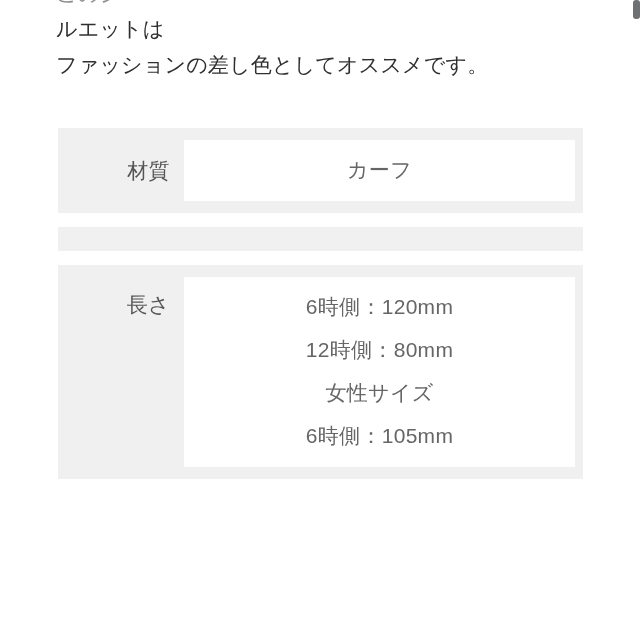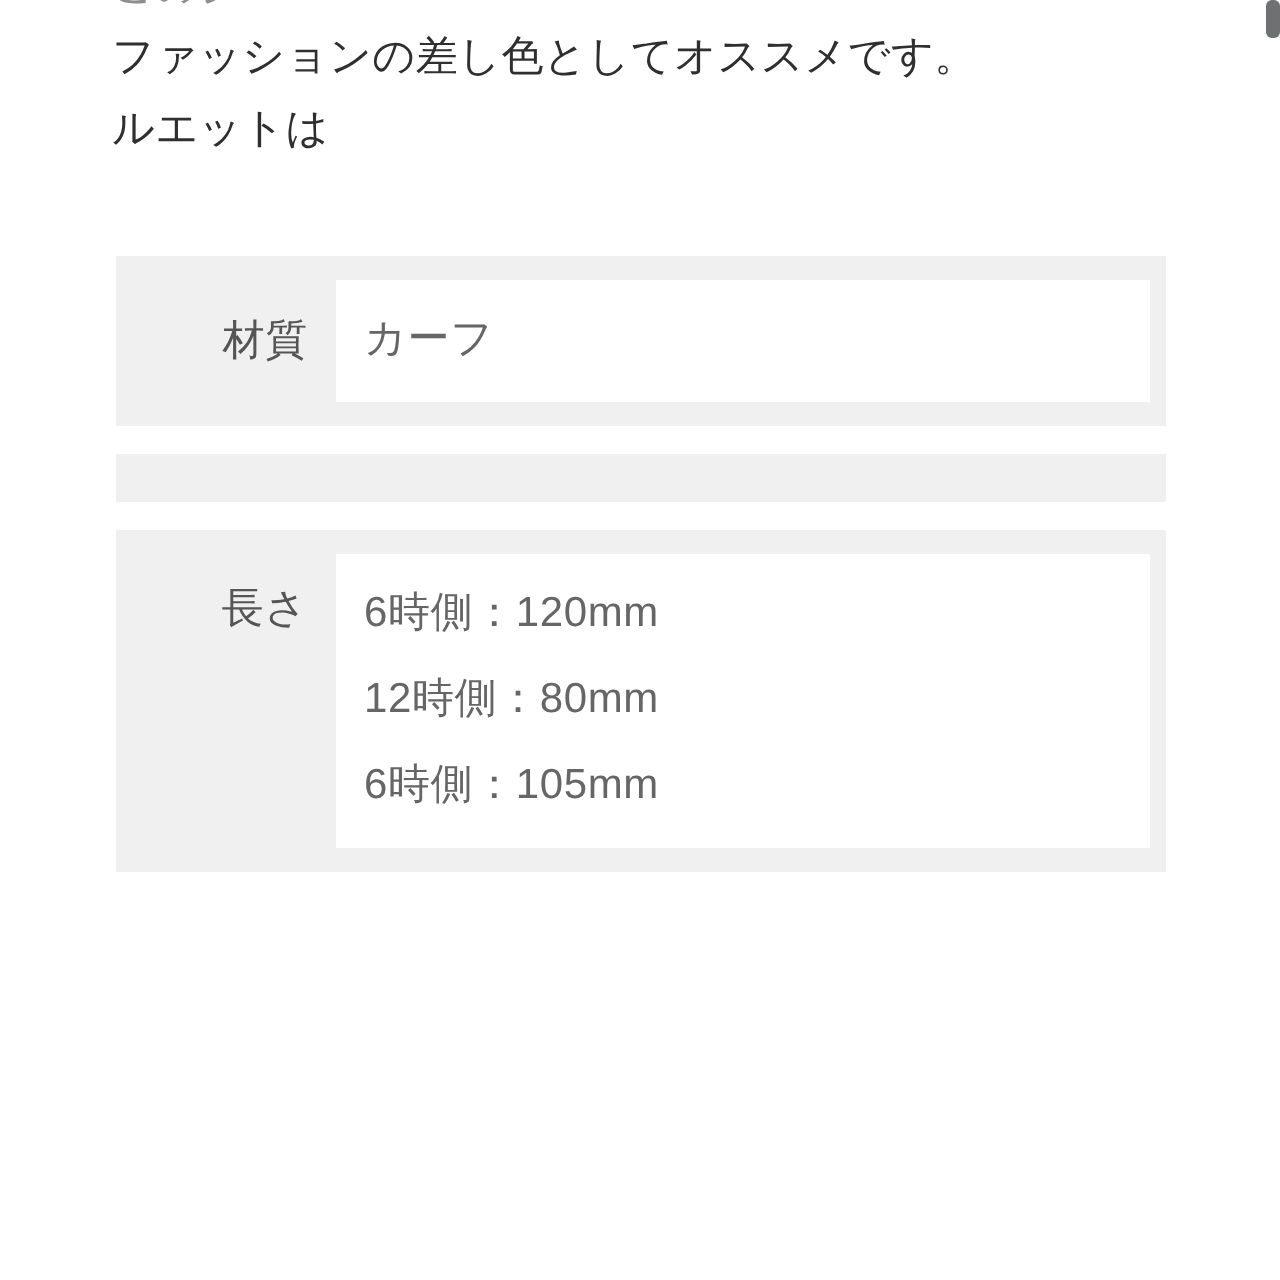--- a/index.html
+++ b/index.html
@@ -56,21 +56,21 @@
     position: absolute;
     left: 58px;
     top: 128px;
     width: 525px;
   }
   .spec-row {
     display: flex;
     align-items: stretch;
     background: #f0f0f0;
     margin-bottom: 14px;
-    padding: 12px 8px 12px 0;
+    padding: 12px 8px 12px 16px;
     box-sizing: border-box;
   }
   .spec-label {
     width: 110px;
     flex: 0 0 110px;
     box-sizing: border-box;
     padding-right: 14px;
     display: flex;
     align-items: center;
     justify-content: flex-end;
@@ -81,20 +81,21 @@
   }
   .spec-value {
     flex: 1 1 auto;
     background: #ffffff;
     box-sizing: border-box;
     padding: 8px 14px 10px 14px;
     font-size: 21px;
     line-height: 43px;
     color: #666666;
     letter-spacing: 0.3px;
+    text-align: center;
   }
   .spec-value .ln {
     display: block;
     white-space: nowrap;
   }
   
   .spec-row.tall .spec-label {
     align-items: flex-start;
     padding-top: 12px;
   }
@@ -119,42 +120,43 @@
   }
 </style>
 </head>
 <body>
 
 <div class="clipped-line-wrap">
   <div class="clipped-line">このシ</div>
 </div>
 
 <div class="intro">
+  <span class="ln">ルエットは</span>
   <span class="ln">ファッションの差し色としてオススメです。</span>
-  <span class="ln">ルエットは</span>
 </div>
 
 <div class="spec-table">
 
   <div class="spec-row">
     <div class="spec-label">材質</div>
     <div class="spec-value">
       <span class="ln">カーフ</span>
     </div>
   </div>
 
   <div class="spec-row">
   </div>
 
 
   <div class="spec-row tall">
     <div class="spec-label">長さ</div>
     <div class="spec-value">
       <span class="ln">6時側：120mm</span>
       <span class="ln">12時側：80mm</span>
+      <span class="ln">女性サイズ</span>
       <span class="ln">6時側：105mm</span>
 
     </div>
   </div>
 
 </div>
 
 <div class="scrollbar-track">
   <div class="scrollbar-thumb"></div>
 </div>

